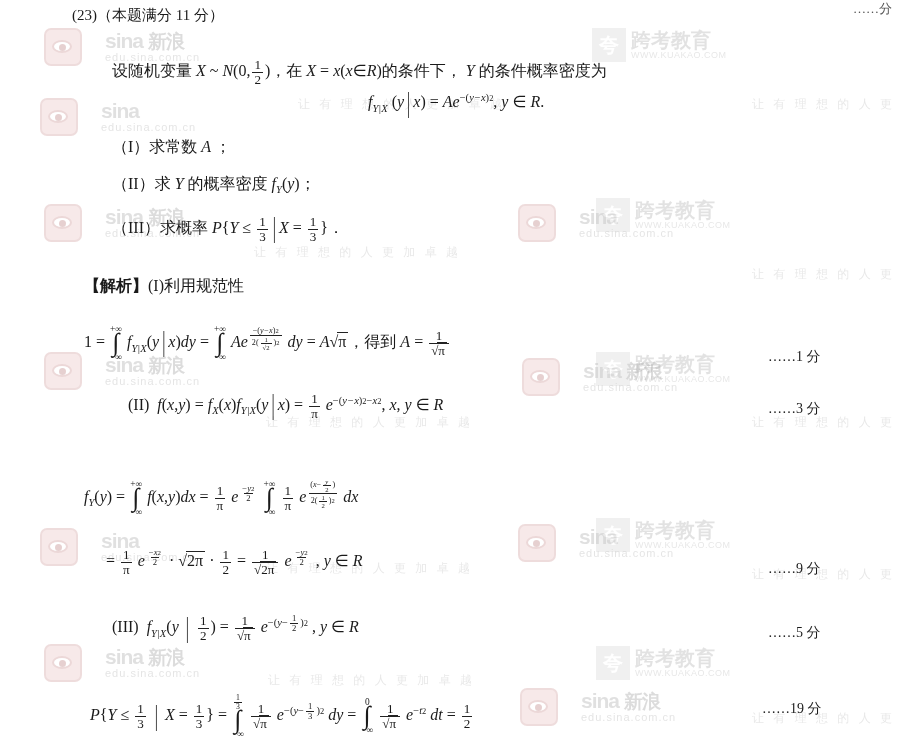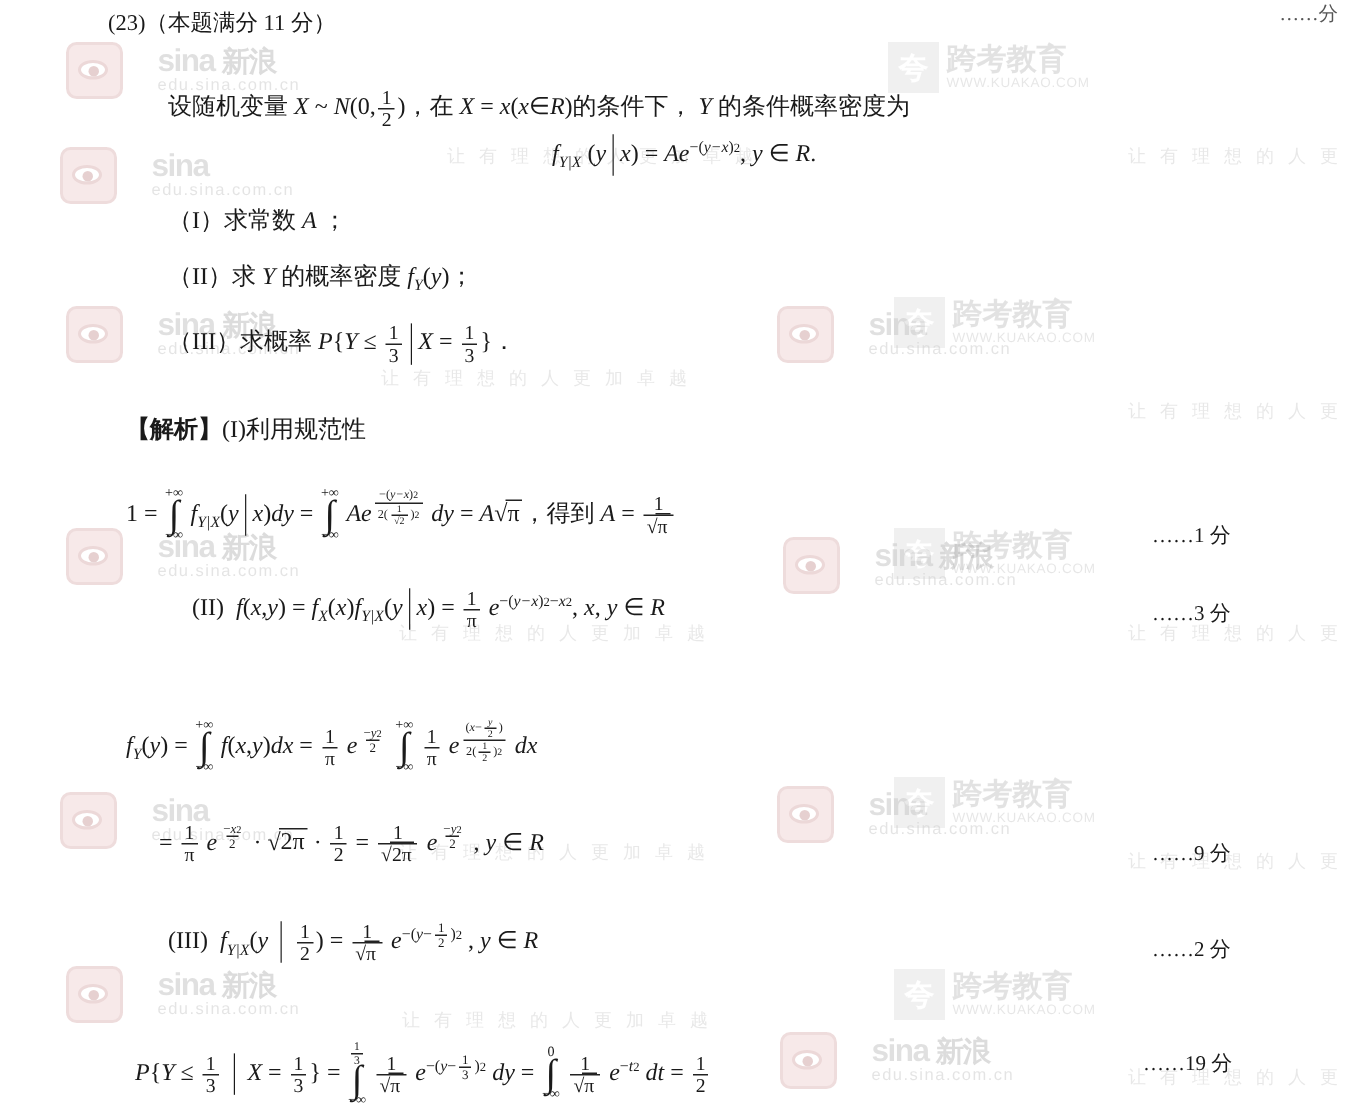--- a/index.html
+++ b/index.html
@@ -501,15 +501,15 @@
     <span class="it">dt</span> =
     <span class="frac">
         <span class="num">1</span>
         <span class="den">2</span>
       </span>
   </div>
 
   <div class="score" style="left:768px; top:348px;">……1 分</div>
   <div class="score" style="left:768px; top:400px;">……3 分</div>
   <div class="score" style="left:768px; top:560px;">……9 分</div>
-  <div class="score" style="left:768px; top:624px;">……2 分</div>
+  <div class="score" style="left:768px; top:624px;">……5 分</div>
   <div class="score" style="left:762px; top:700px;">……19 分</div>
 </div>
 
 </body></html>

